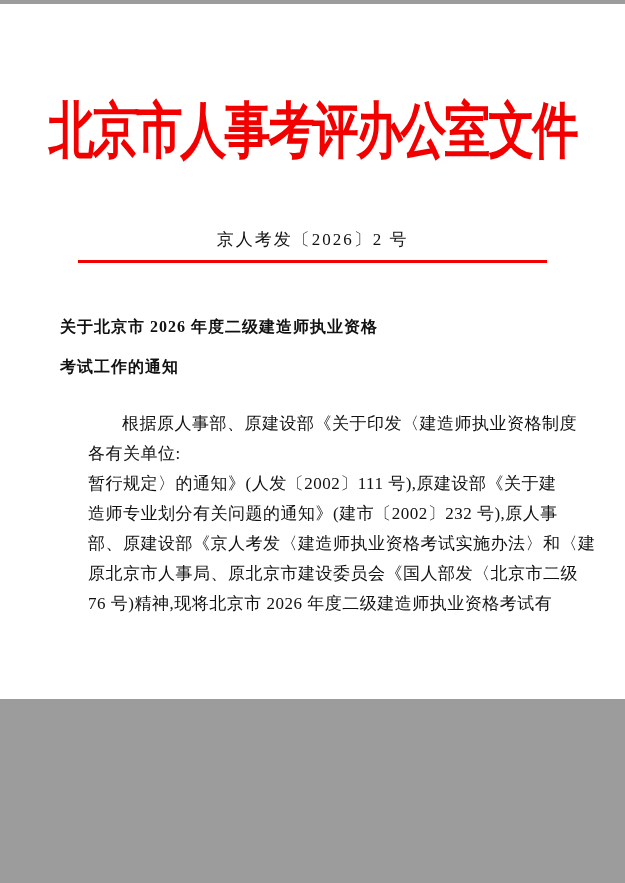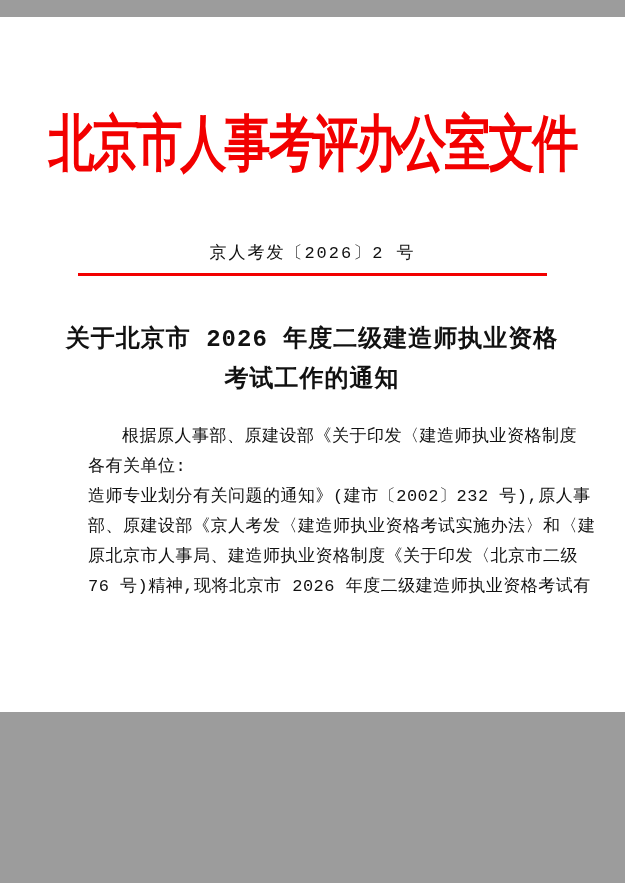--- a/index.html
+++ b/index.html
@@ -1,21 +1,21 @@
 <!DOCTYPE html>
 <html><head>
 <meta charset="utf-8">
 <style>
   html,body{margin:0;padding:0;background:#9c9c9c;}
   .page{
     position:relative;
     width:625px;height:695px;
-    margin:17px auto;
+    margin:4px auto;
     background:#ffffff;
-    font-family:Liberation Mono, monospace;
+    font-family:Liberation Serif, serif;
     color:#111111;
     overflow:hidden;
   }
   .org-header{
     position:absolute;top:96px;left:0;right:0;
     text-align:center;
     color:#f20000;
     font-weight:bold;
     font-size:46px;
     white-space:nowrap;
@@ -32,23 +32,23 @@
     font-size:17px;
     letter-spacing:2px;
   }
   .red-line{
     position:absolute;top:256px;left:78px;right:78px;
     border-top:3px solid #f20000;
     height:0;
   }
   .doc-title{
     position:absolute;top:303px;left:60px;right:61px;
-    text-align:center;
+    text-align:left;
     font-weight:bold;
-    font-size:24px;
+    font-size:16px;
     line-height:40px;
     letter-spacing:1px;
   }
   .body-block{
     position:absolute;top:405px;left:88px;right:88px;
     font-size:17px;
     line-height:30px;
     letter-spacing:0.5px;
   }
   .b-line{
@@ -83,21 +83,22 @@
   <div class="red-line"></div>
 
   <div class="doc-title">
     <div>关于北京市 2026 年度二级建造师执业资格</div>
     <div>考试工作的通知</div>
   </div>
 
   <div class="body-block">
     <div class="b-line indent">根据原人事部、原建设部《关于印发〈建造师执业资格制度</div>
     <div class="b-line no-justify salutation">各有关单位:</div>
+    <div class="b-line">暂行规定〉的通知》(人发〔2002〕111 号),原建设部《关于建</div>
     <div class="b-line">造师专业划分有关问题的通知》(建市〔2002〕232 号),原人事</div>
     <div class="b-line">部、原建设部《京人考发〈建造师执业资格考试实施办法〉和〈建</div>
-    <div class="b-line">原北京市人事局、建造师执业资格制度《关于印发〈北京市二级</div>
+    <div class="b-line">原北京市人事局、原北京市建设委员会《国人部发〈北京市二级</div>
     <div class="b-line">76 号)精神,现将北京市 2026 年度二级建造师执业资格考试有</div>
   </div>
 
   <div class="page-number">- 1 -</div>
 
 </div>
 
 </body></html>

